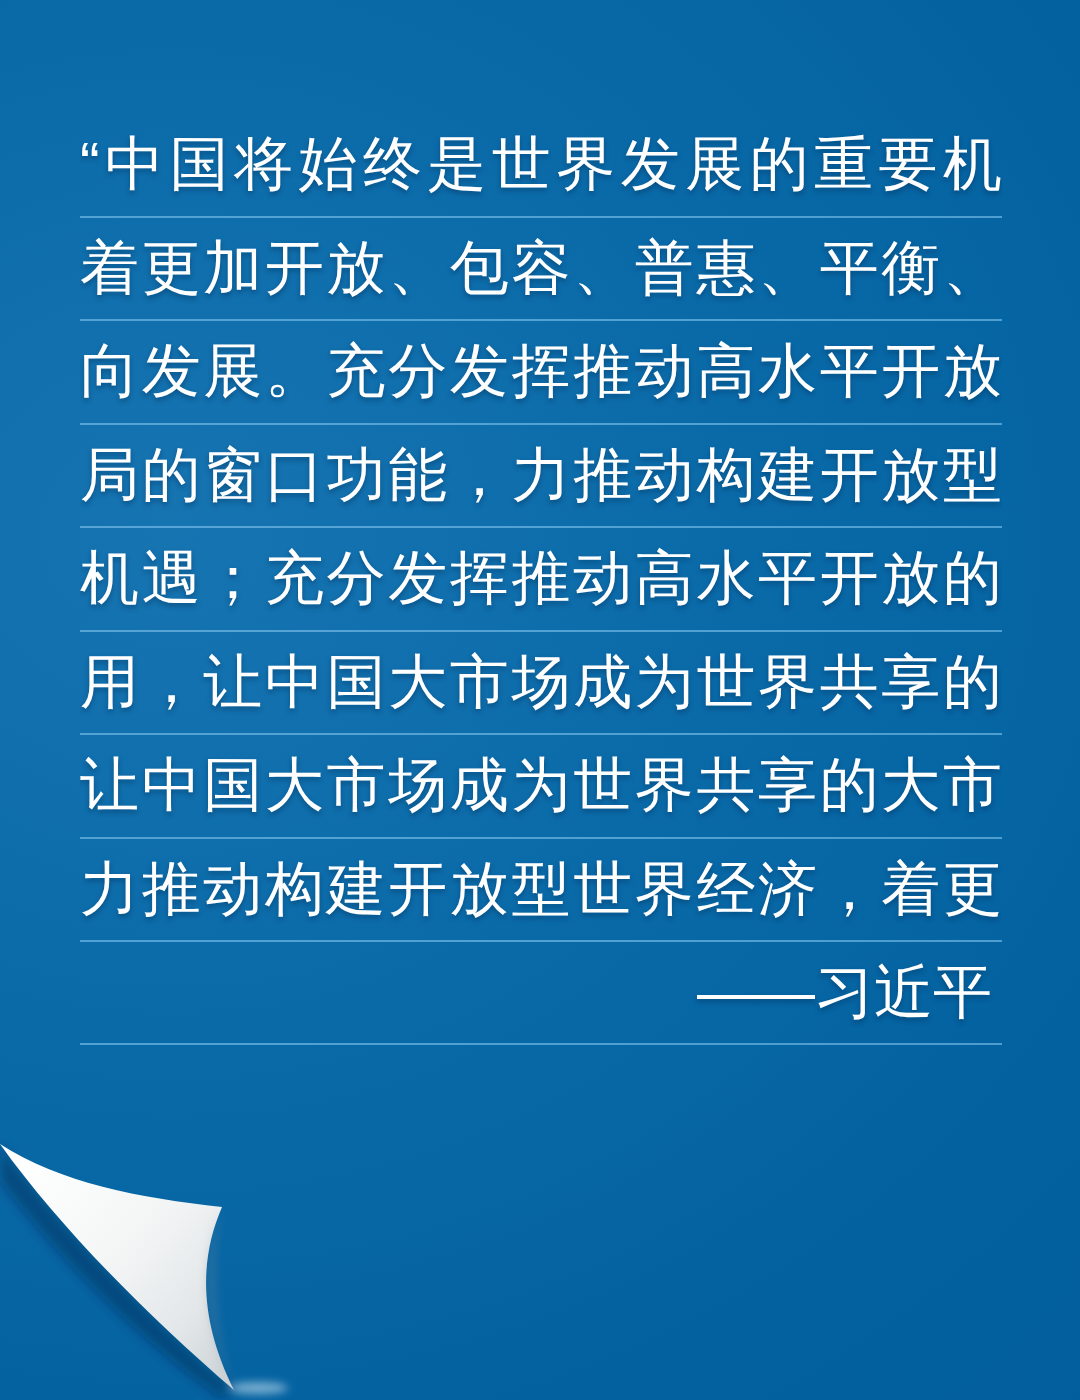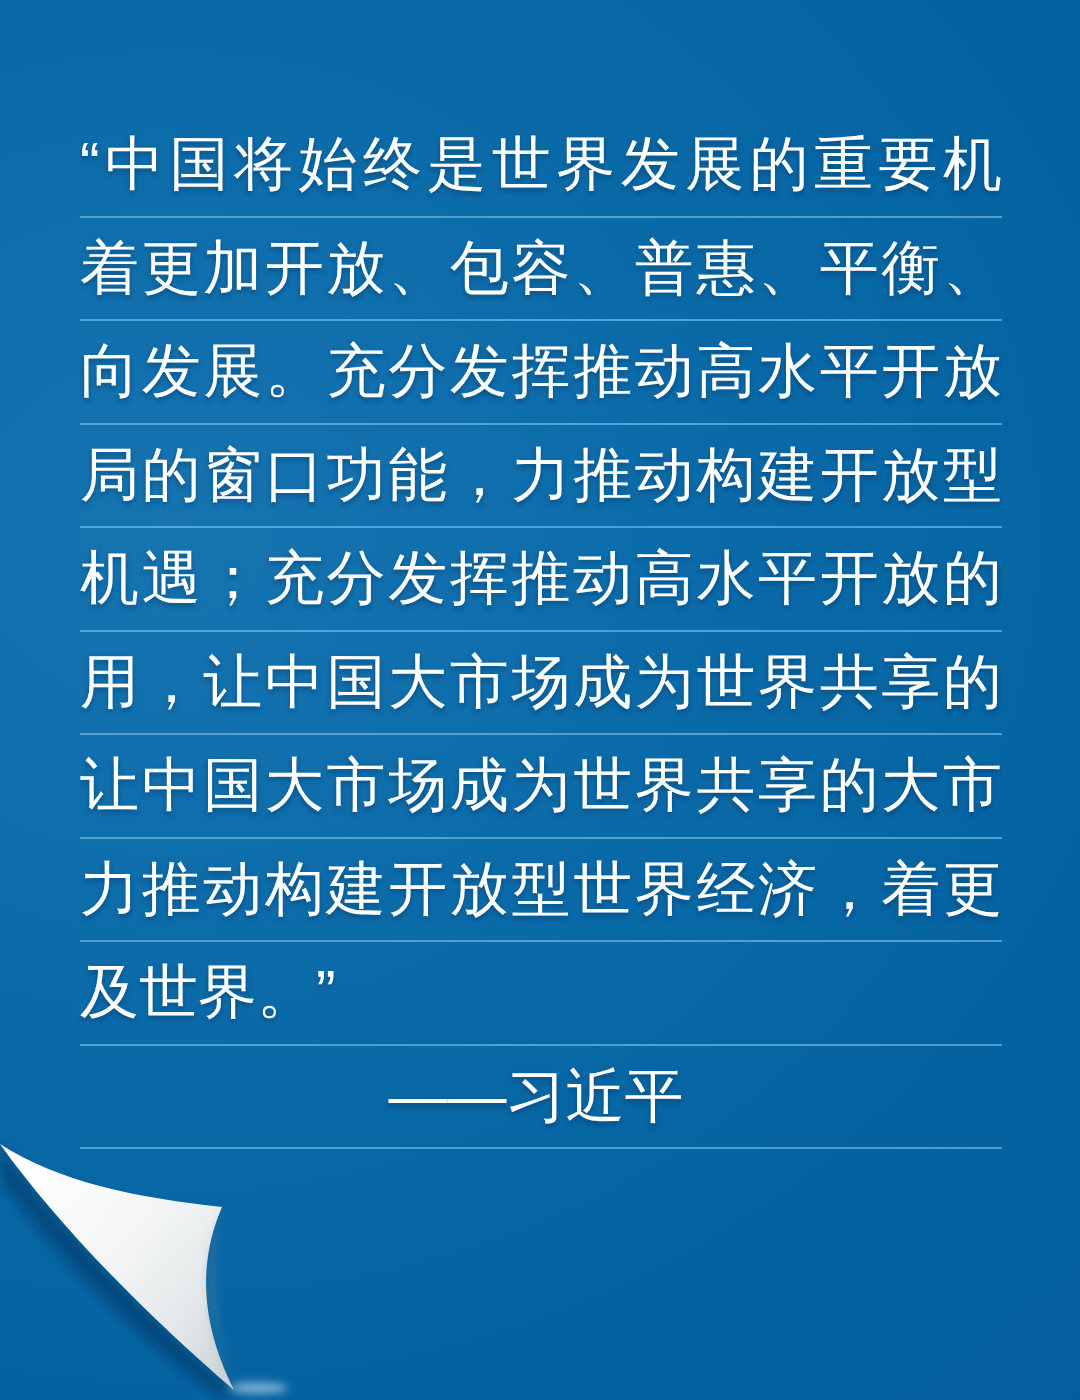--- a/index.html
+++ b/index.html
@@ -43,21 +43,21 @@
     text-align-last: justify;
     white-space: normal;
     overflow: hidden;
   }
   .quote-row.last-line {
     text-align: left;
   }
   .quote-row.attribution {
     height: 103px;
     line-height: 101px;
-    text-align: center;
+    text-align: right;
     padding-right: 10px;
   }
   .curl-wrap {
     position: absolute;
     left: 0;
     bottom: 0;
     width: 300px;
     height: 272px;
     pointer-events: none;
   }
@@ -69,21 +69,20 @@
 
   <div class="quote-block">
     <div class="quote-row justified">“中国将始终是世界发展的重要机遇，将坚</div>
     <div class="quote-row justified">着更加开放、包容、普惠、平衡、共赢的方</div>
     <div class="quote-row justified">向发展。充分发挥推动高水平开放的平台作</div>
     <div class="quote-row justified">局的窗口功能，力推动构建开放型世界经济</div>
     <div class="quote-row justified">机遇；充分发挥推动高水平开放的平台作</div>
     <div class="quote-row justified">用，让中国大市场成为世界共享的大市场；</div>
     <div class="quote-row justified">让中国大市场成为世界共享的大市场，助</div>
     <div class="quote-row justified">力推动构建开放型世界经济，着更加开放</div>
-    <div class="quote-row last-line">及世界。”</div>
     <div class="quote-row attribution">——习近平</div>
   </div>
 
   <div class="curl-wrap">
     <svg width="300" height="272" viewBox="0 0 300 272" xmlns="http://www.w3.org/2000/svg">
       <defs>
         <linearGradient id="paperGrad" x1="0.05" y1="0.1" x2="0.95" y2="0.95">
           <stop offset="0" stop-color="#ffffff"></stop>
           <stop offset="0.45" stop-color="#f4f6f6"></stop>
           <stop offset="0.78" stop-color="#e3e7e9"></stop>

